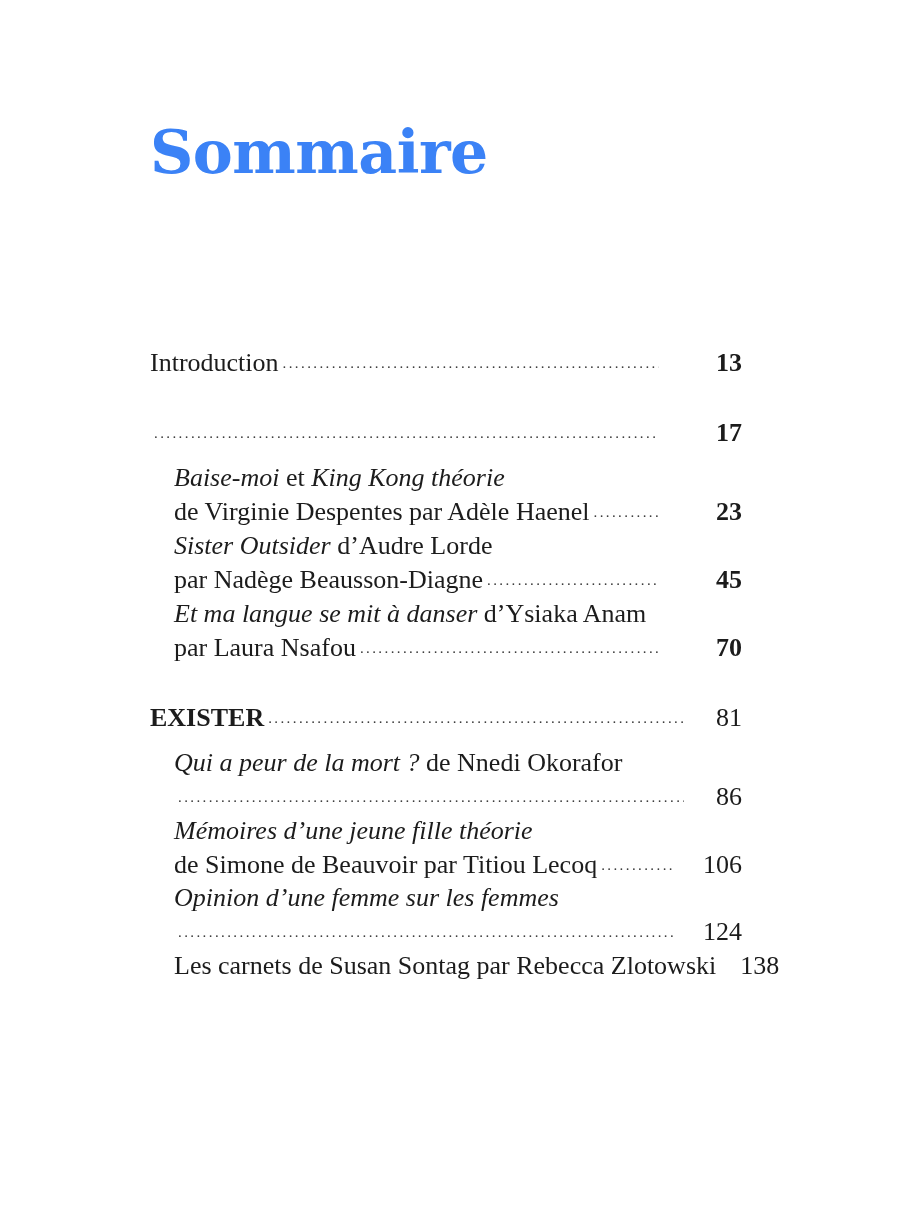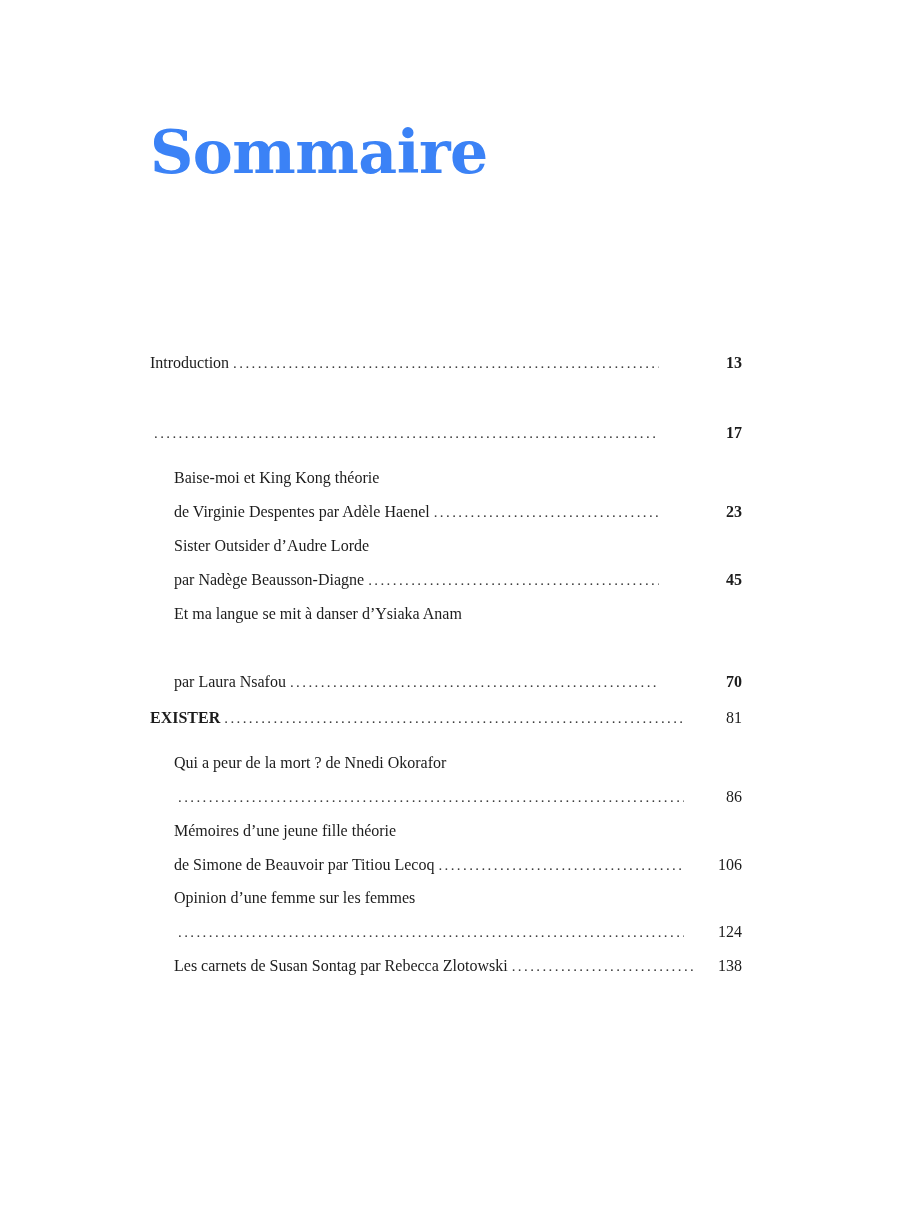--- a/index.html
+++ b/index.html
@@ -34,21 +34,21 @@
       width: 592px;
     }
     .row {
       position: absolute;
       left: 0;
       width: 592px;
       height: 34px;
       display: flex;
       align-items: flex-start;
       font-family: "Liberation Serif", "DejaVu Serif", serif;
-      font-size: 16px;
+      font-size: 26px;
       line-height: 34px;
       white-space: nowrap;
     }
     .row.indent { left: 24px; width: 568px; }
     .row .label { flex: 0 0 auto; }
     .row .leader {
       flex: 1 1 auto;
       overflow: hidden;
       margin-left: 4px;
       margin-right: 30px;
@@ -60,21 +60,21 @@
       content: "..............................................................................................................................................................";
     }
     .row .page {
       flex: 0 0 auto;
       min-width: 28px;
       text-align: right;
       font-weight: normal;
     }
     .row.section .label { font-weight: bold; text-transform: uppercase; }
     .row.bold-num .page { font-weight: bold; margin-left: 25px; }
-    .it { }
+    .it { font-style: italic; }
   </style>
 </head>
 <body>
 
 <h1 class="page-title">Sommaire</h1>
 
 <div class="toc">
 
   <div class="row bold-num" style="top:346px">
     <span class="label">Introduction</span>
@@ -107,21 +107,21 @@
     <span class="label">par Nadège Beausson-Diagne</span>
     <span class="leader"></span>
     <span class="page">45</span>
   </div>
 
   <div class="row indent" style="top:597px">
     <span class="label">
       <span class="it">Et ma langue se mit à danser</span><span> d’Ysiaka Anam</span>
     </span>
   </div>
-  <div class="row indent bold-num" style="top:665px">
+  <div class="row indent bold-num" style="top:631px">
     <span class="label">par Laura Nsafou</span>
     <span class="leader"></span>
     <span class="page">70</span>
   </div>
 
   <div class="row section" style="top:701px">
     <span class="label">EXISTER</span>
     <span class="leader"></span>
     <span class="page">81</span>
   </div>

